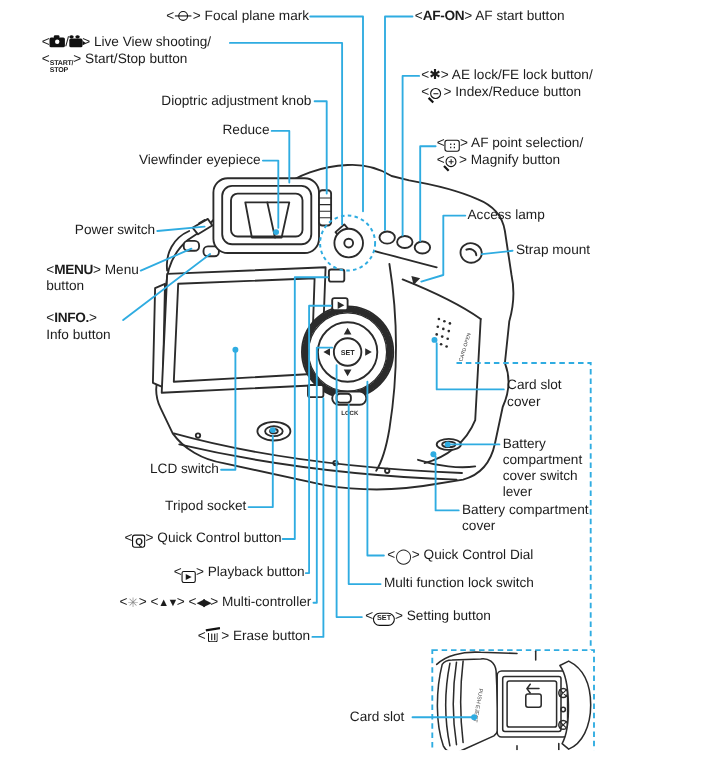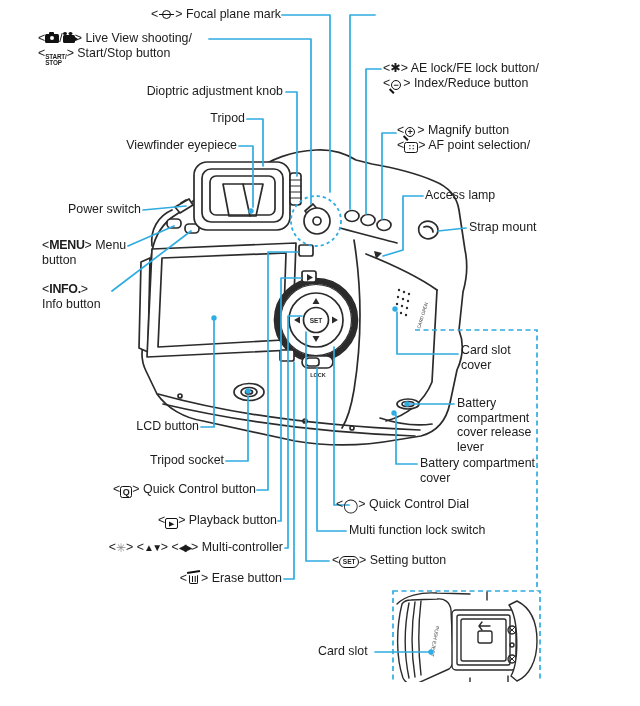--- a/index.html
+++ b/index.html
@@ -237,83 +237,86 @@
       <div class="lln"><span>&lt;</span><span class="ic ic-camera"></span><span>/</span><span class="ic ic-movie"></span><span>&gt; Live View shooting/</span></div>
       <div class="lln"><span>&lt;</span><span class="stack">
           <span>START/</span>
           <span>STOP</span>
         </span><span>&gt; Start/Stop button</span></div>
     </div>
     <div class="lbl" style="top: 84px; right: 357px; text-align: right; padding-left: 24px;">
       <div class="lln"><span>Dioptric adjustment knob</span></div>
     </div>
     <div class="lbl" style="top: 111px; right: 395px; text-align: right;">
-      <div class="lln"><span>Tripod</span></div>
+      <div class="lln"><span>Reduce</span></div>
     </div>
     <div class="lbl" style="top: 138px; right: 403px; text-align: right;">
       <div class="lln"><span>Viewfinder eyepiece</span></div>
     </div>
     <div class="lbl" style="top: 202px; right: 499px; text-align: right;">
       <div class="lln"><span>Power switch</span></div>
     </div>
     <div class="lbl" style="top: 238px; left: 42px;">
       <div class="lln"><span>&lt;</span><span class="bt">MENU</span><span>&gt; Menu</span></div>
       <div class="lln"><span>button</span></div>
     </div>
     <div class="lbl" style="top: 282px; left: 42px;">
       <div class="lln"><span>&lt;</span><span class="bt">INFO.</span><span>&gt;</span></div>
       <div class="lln"><span>Info button</span></div>
     </div>
     <div class="lbl" style="top: 419px; right: 441px; text-align: right;">
-      <div class="lln"><span>LCD button</span></div>
+      <div class="lln"><span>LCD switch</span></div>
     </div>
     <div class="lbl" style="top: 453px; right: 416px; text-align: right; margin-left: 20px;">
       <div class="lln"><span>Tripod socket</span></div>
     </div>
     <div class="lbl" style="top: 482px; right: 384px; text-align: right;">
       <div class="lln"><span>&lt;</span><span class="ic ic-q-box">Q</span><span>&gt; Quick Control button</span></div>
     </div>
     <div class="lbl" style="top: 513px; right: 363px; text-align: right;">
       <div class="lln"><span>&lt;</span><span class="ic ic-play-box">▶</span><span>&gt; Playback button</span></div>
     </div>
     <div class="lbl" style="top: 540px; right: 357px; text-align: right;">
       <div class="lln"><span>&lt;</span><span class="ic ic-multi-star">✳</span><span>&gt; &lt;</span><span class="tri">▲▼</span><span>&gt; &lt;</span><span class="tri">◀▶</span><span>&gt; Multi-controller</span></div>
     </div>
     <div class="lbl" style="top: 571px; right: 358px; text-align: right; margin-left: 40px;">
       <div class="lln"><span>&lt;</span><span class="ic ic-trash"></span><span>&gt; Erase button</span></div>
+    </div>
+    <div class="lbl" style="top: 7px; left: 377px;">
+      <div class="lln"><span>&lt;</span><span class="bt">AF-ON</span><span>&gt; AF start button</span></div>
     </div>
     <div class="lbl" style="top: 61px; left: 383px;">
       <div class="lln"><span>&lt;</span><span class="ic ic-ae-lock">✱</span><span>&gt; AE lock/FE lock button/</span></div>
       <div class="lln"><span>&lt;</span><span class="ic ic-mag-minus">−</span><span>&gt; Index/Reduce button</span></div>
     </div>
     <div class="lbl" style="top: 123px; left: 397px;">
+      <div class="lln"><span>&lt;</span><span class="ic ic-af-point">∷</span><span>&gt; AF point selection/</span></div>
       <div class="lln"><span>&lt;</span><span class="ic ic-mag-plus">+</span><span>&gt; Magnify button</span></div>
-      <div class="lln"><span>&lt;</span><span class="ic ic-af-point">∷</span><span>&gt; AF point selection/</span></div>
     </div>
     <div class="lbl" style="top: 188px; left: 425px;">
       <div class="lln"><span>Access lamp</span></div>
     </div>
     <div class="lbl" style="top: 220px; left: 469px;">
       <div class="lln"><span>Strap mount</span></div>
     </div>
     <div class="lbl" style="top: 343px; left: 461px;">
       <div class="lln"><span>Card slot</span></div>
       <div class="lln"><span>cover</span></div>
     </div>
     <div class="lbl" style="top: 396px; left: 457px;">
       <div class="lln"><span>Battery</span></div>
       <div class="lln"><span>compartment</span></div>
-      <div class="lln"><span>cover release</span></div>
+      <div class="lln"><span>cover switch</span></div>
       <div class="lln"><span>lever</span></div>
     </div>
     <div class="lbl" style="top: 456px; left: 420px;">
       <div class="lln"><span>Battery compartment</span></div>
       <div class="lln"><span>cover</span></div>
     </div>
-    <div class="lbl" style="top: 497px; left: 336px;">
+    <div class="lbl" style="top: 497px; left: 352px;">
       <div class="lln"><span>&lt;</span><span class="ic ic-dial">◯</span><span>&gt; Quick Control Dial</span></div>
     </div>
     <div class="lbl" style="top: 523px; left: 349px;">
       <div class="lln"><span>Multi function lock switch</span></div>
     </div>
     <div class="lbl" style="top: 553px; left: 332px;">
       <div class="lln"><span>&lt;</span><span class="ic ic-set-oval">SET</span><span>&gt; Setting button</span></div>
     </div>
     <div class="lbl" style="top: 644px; left: 318px;">
       <div class="lln"><span>Card slot</span></div>

